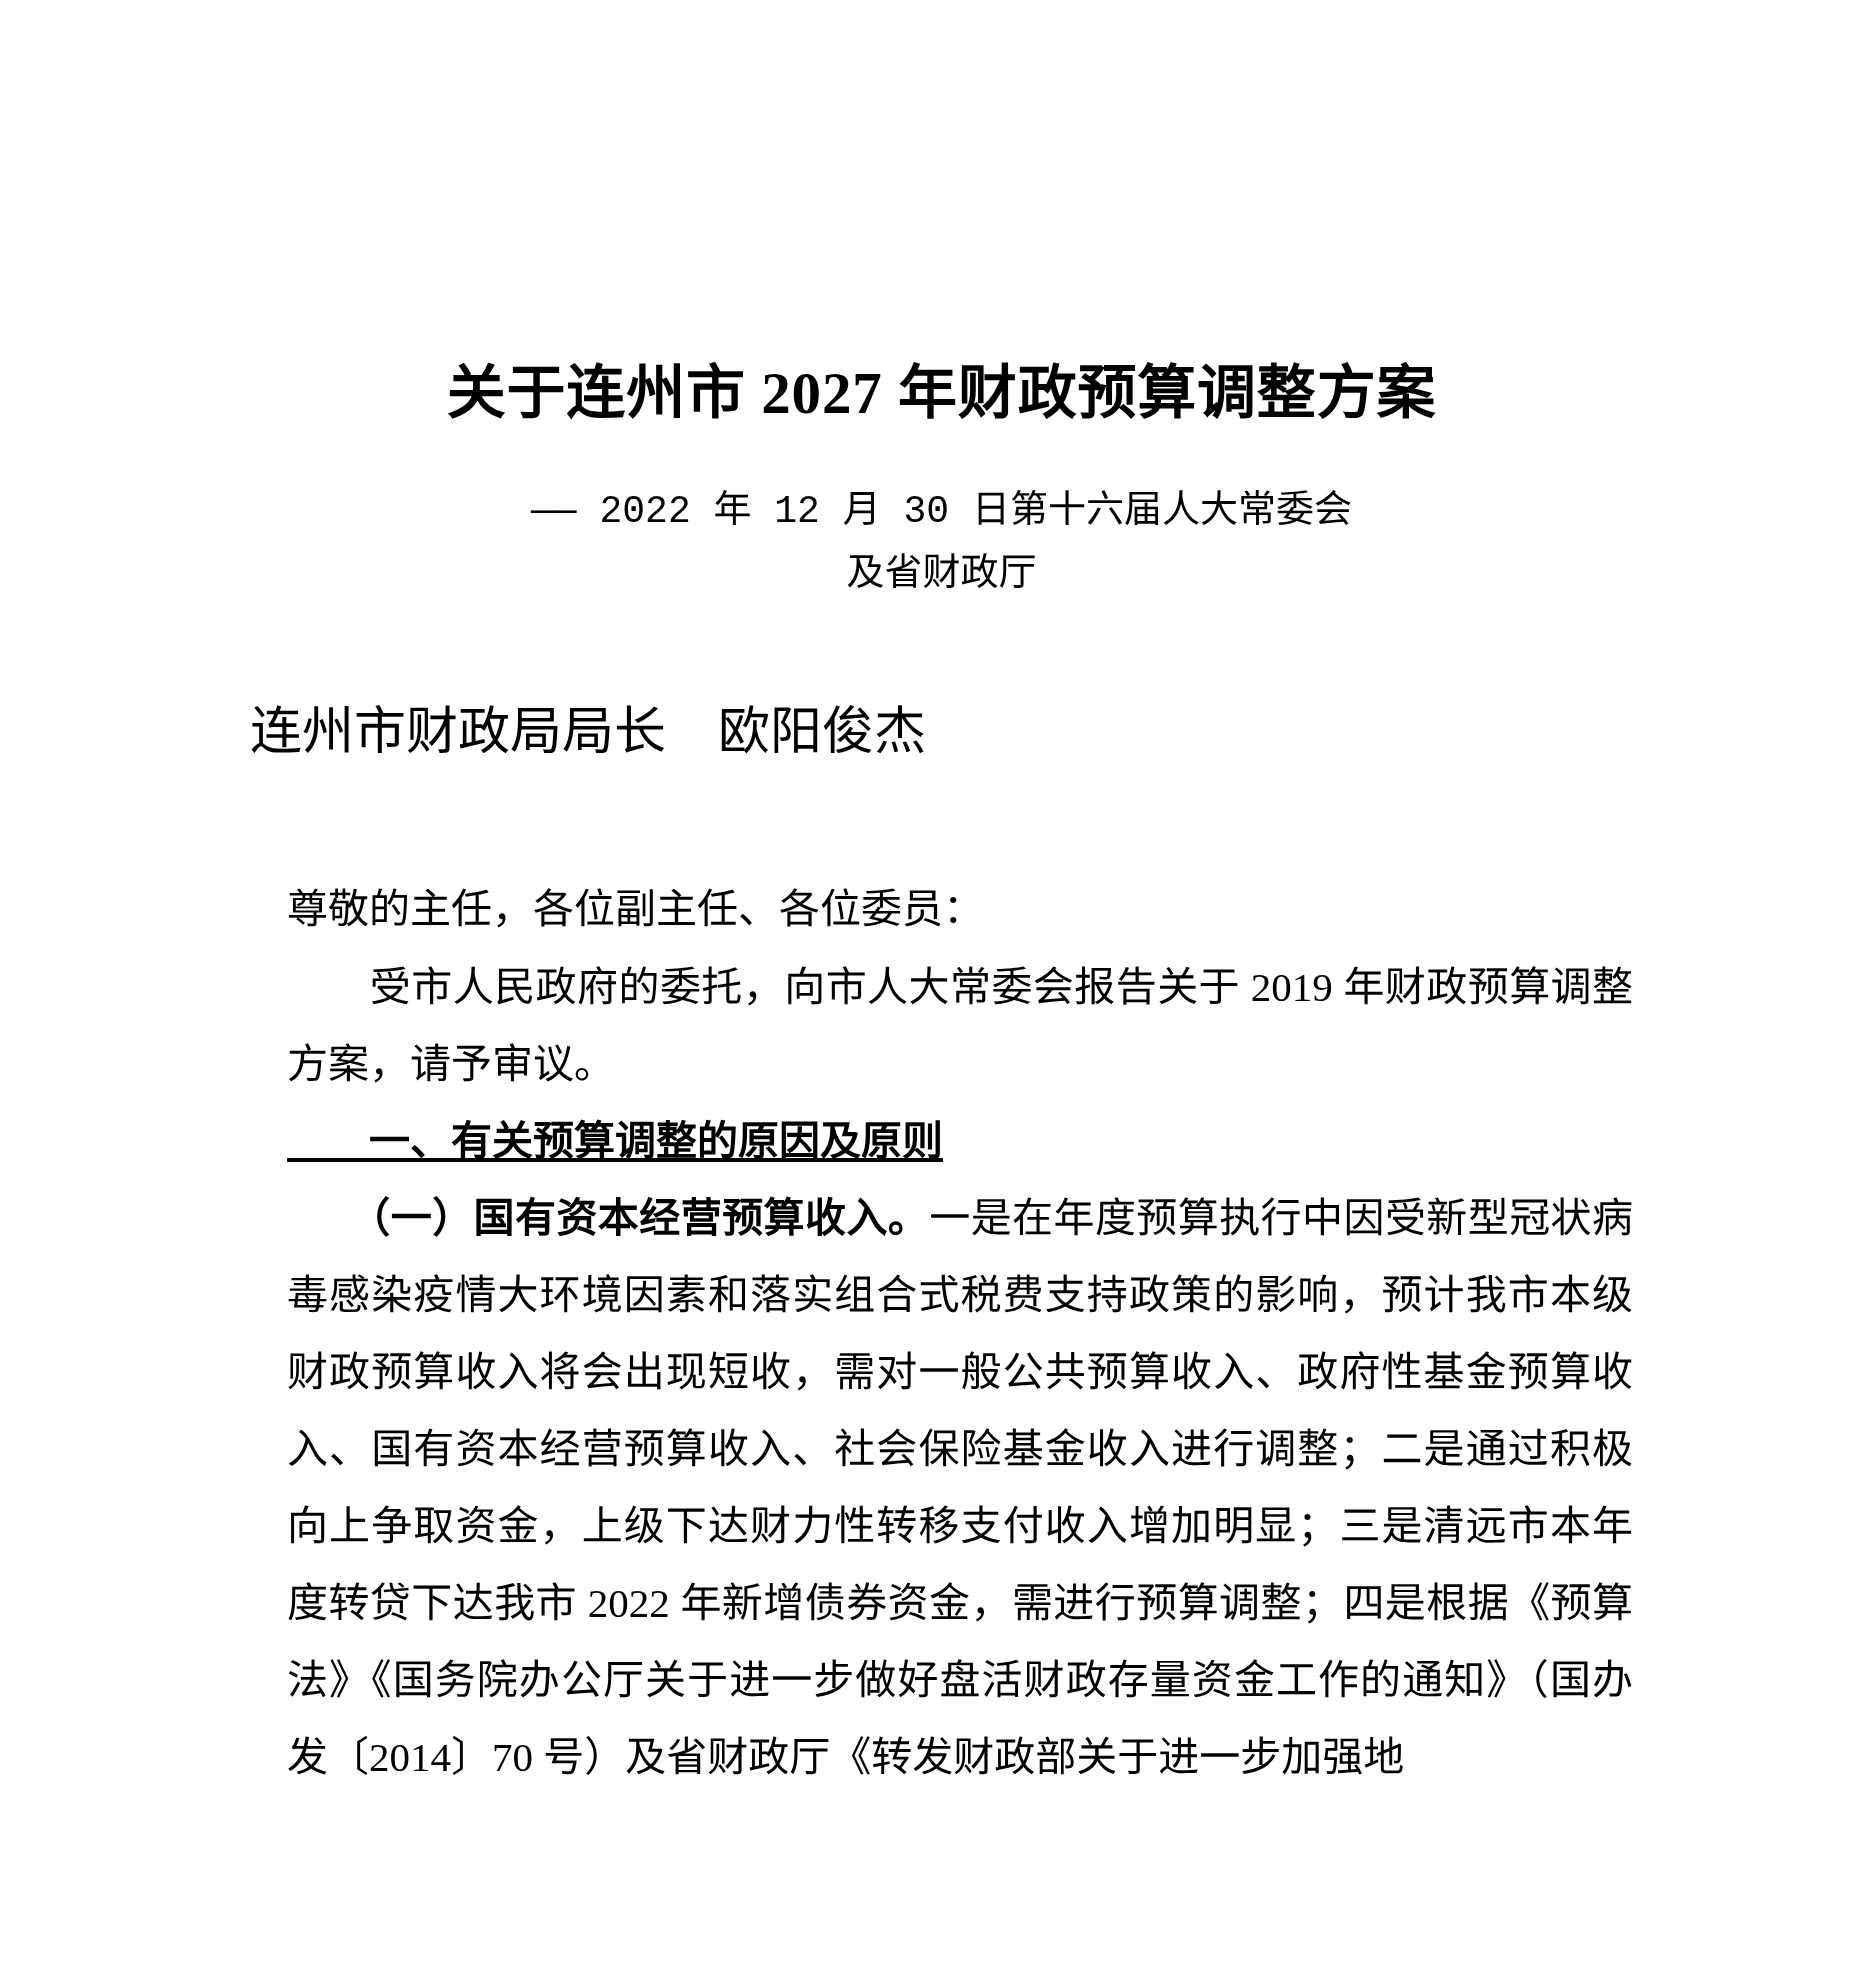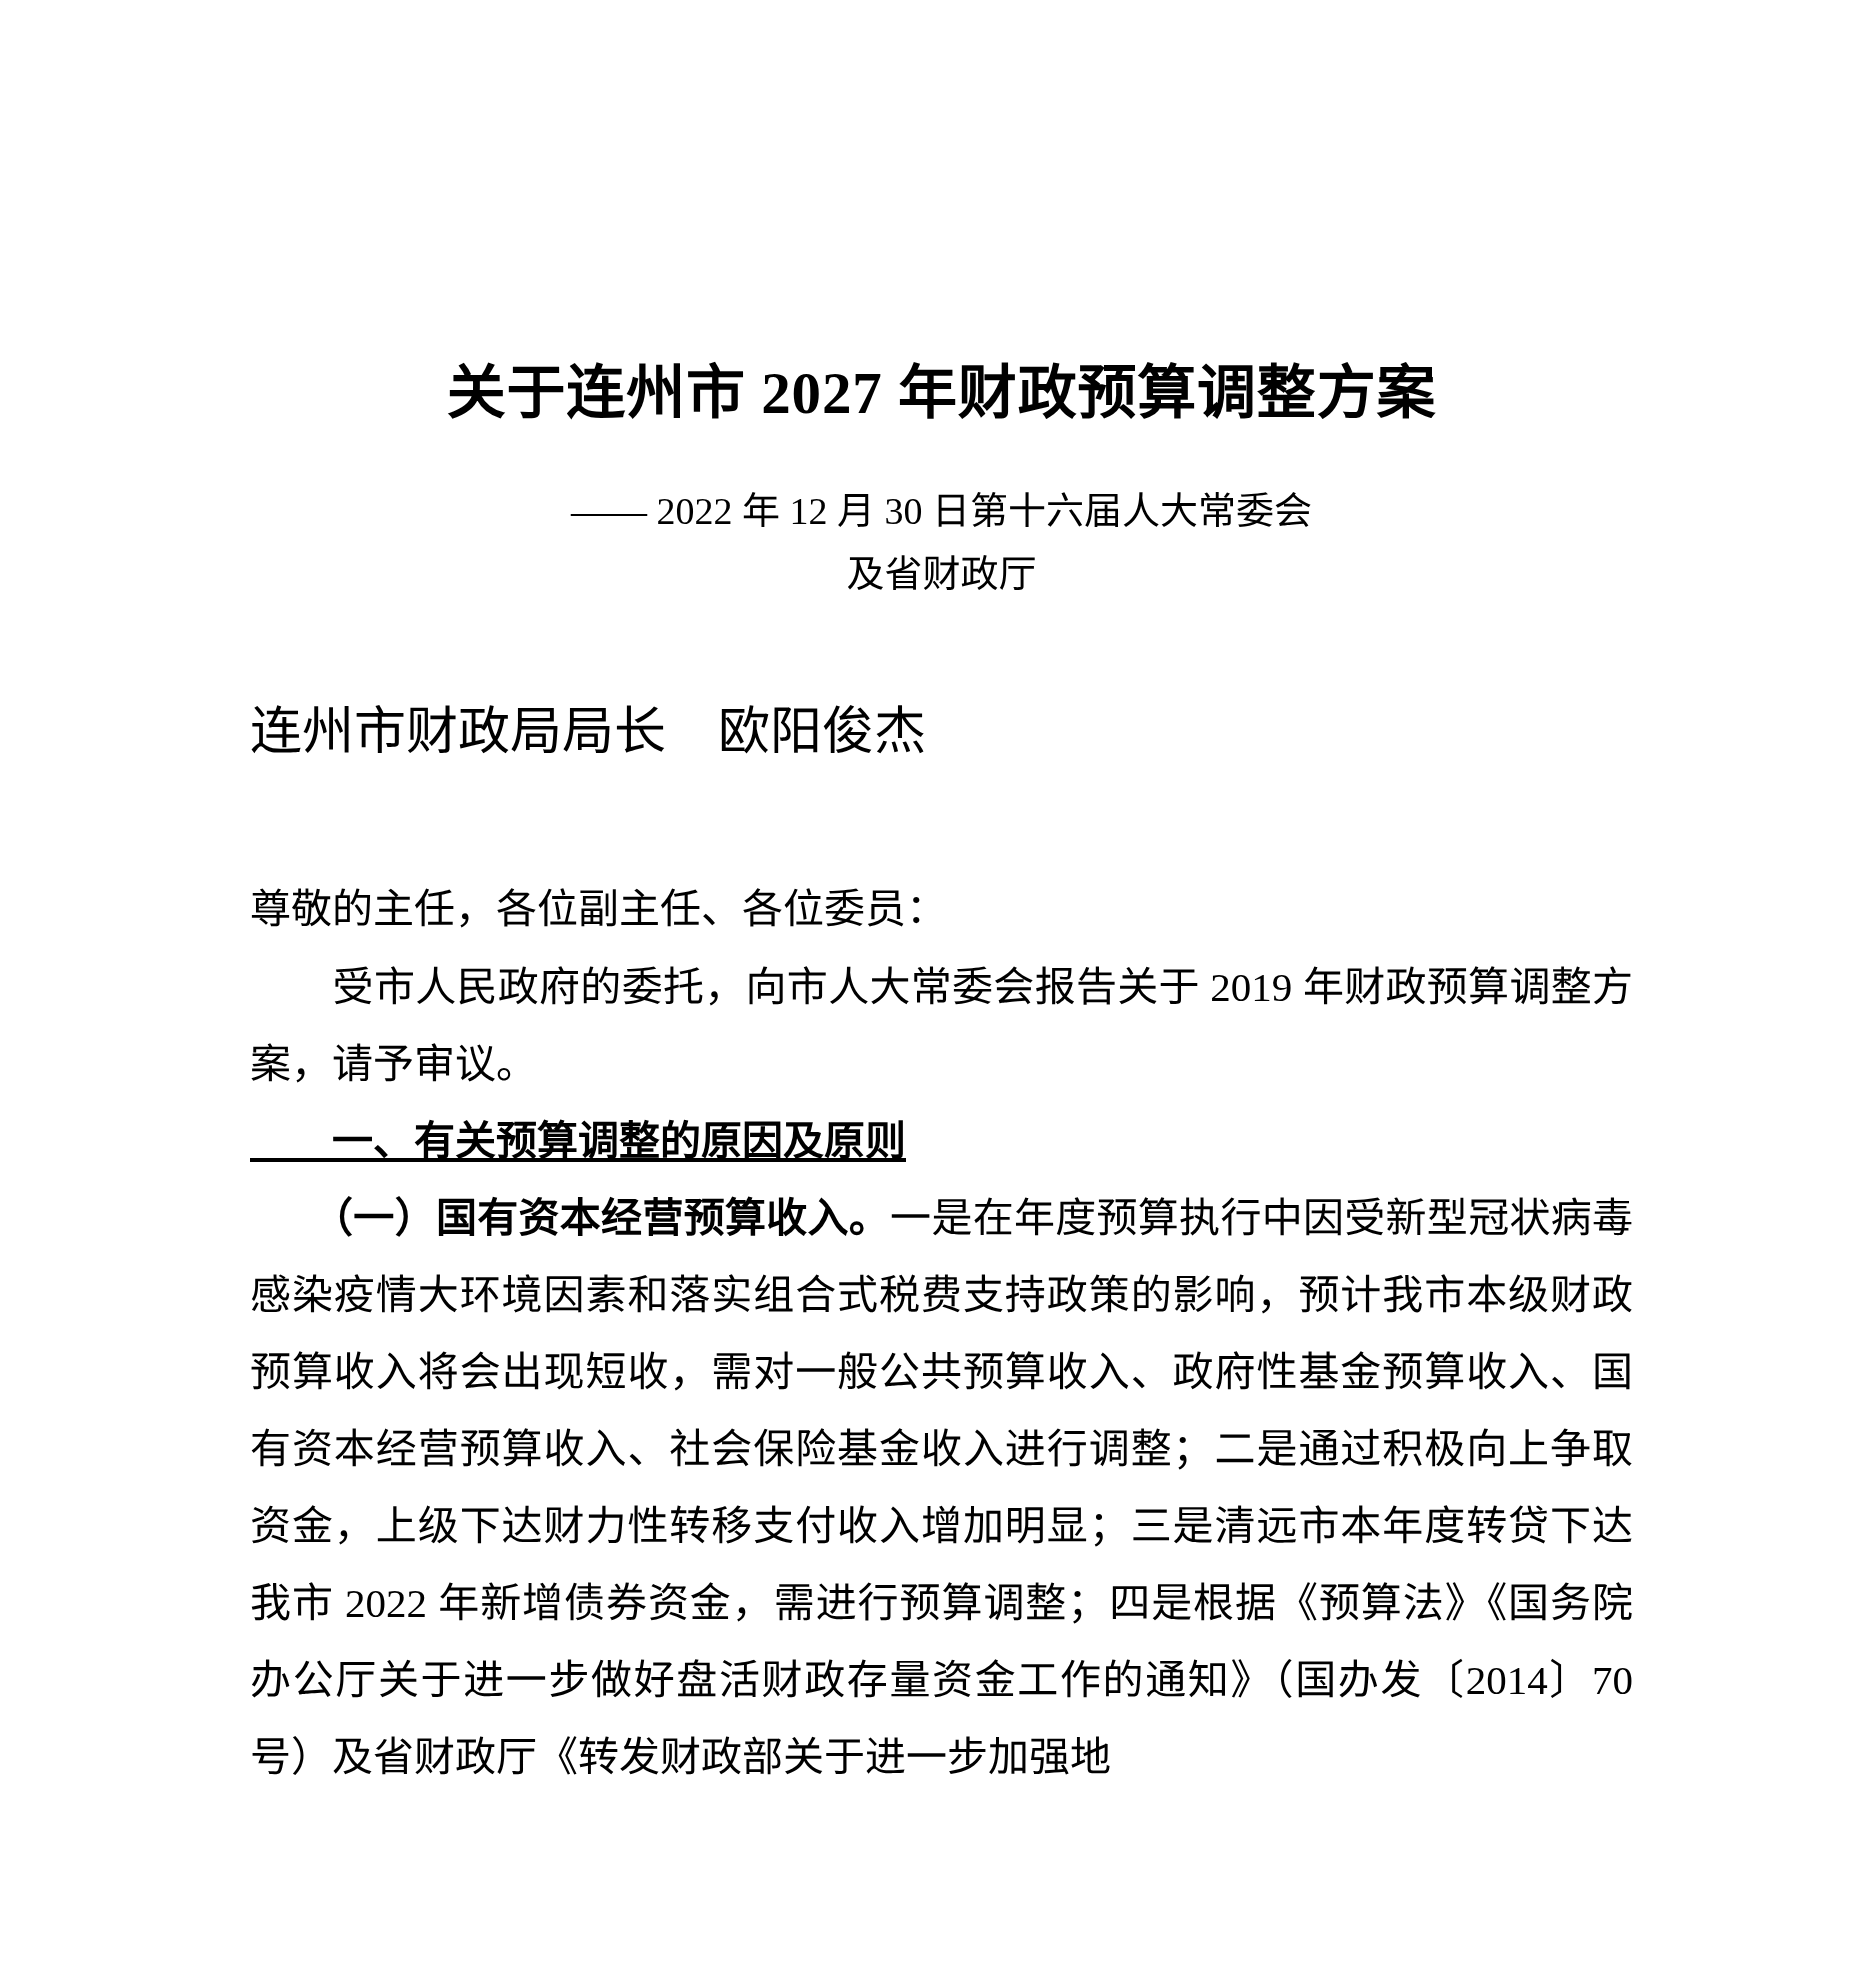--- a/index.html
+++ b/index.html
@@ -47,35 +47,37 @@
   .subtitle {
     text-align: center;
     font-size: 38px;
     line-height: 1.68;
     margin: 0;
     padding-top: 38px;
   }
   .subtitle .sub-line {
     display: block;
     white-space: pre;
+    font-family: Liberation Mono, monospace;
   }
 
   
   .speaker {
     text-align: left;
     font-size: 52px;
     line-height: 1.6;
     margin: 0;
     padding-top: 83px;
     white-space: pre;
   }
 
   
   .body-block {
     padding-top: 98px;
+    margin-left: 37px;
   }
 
   .para {
     font-size: 41px;
     line-height: 1.88;
     margin: 0;
     text-align: justify;
     text-justify: inter-ideograph;
     white-space: pre-wrap;
     word-break: break-all;

